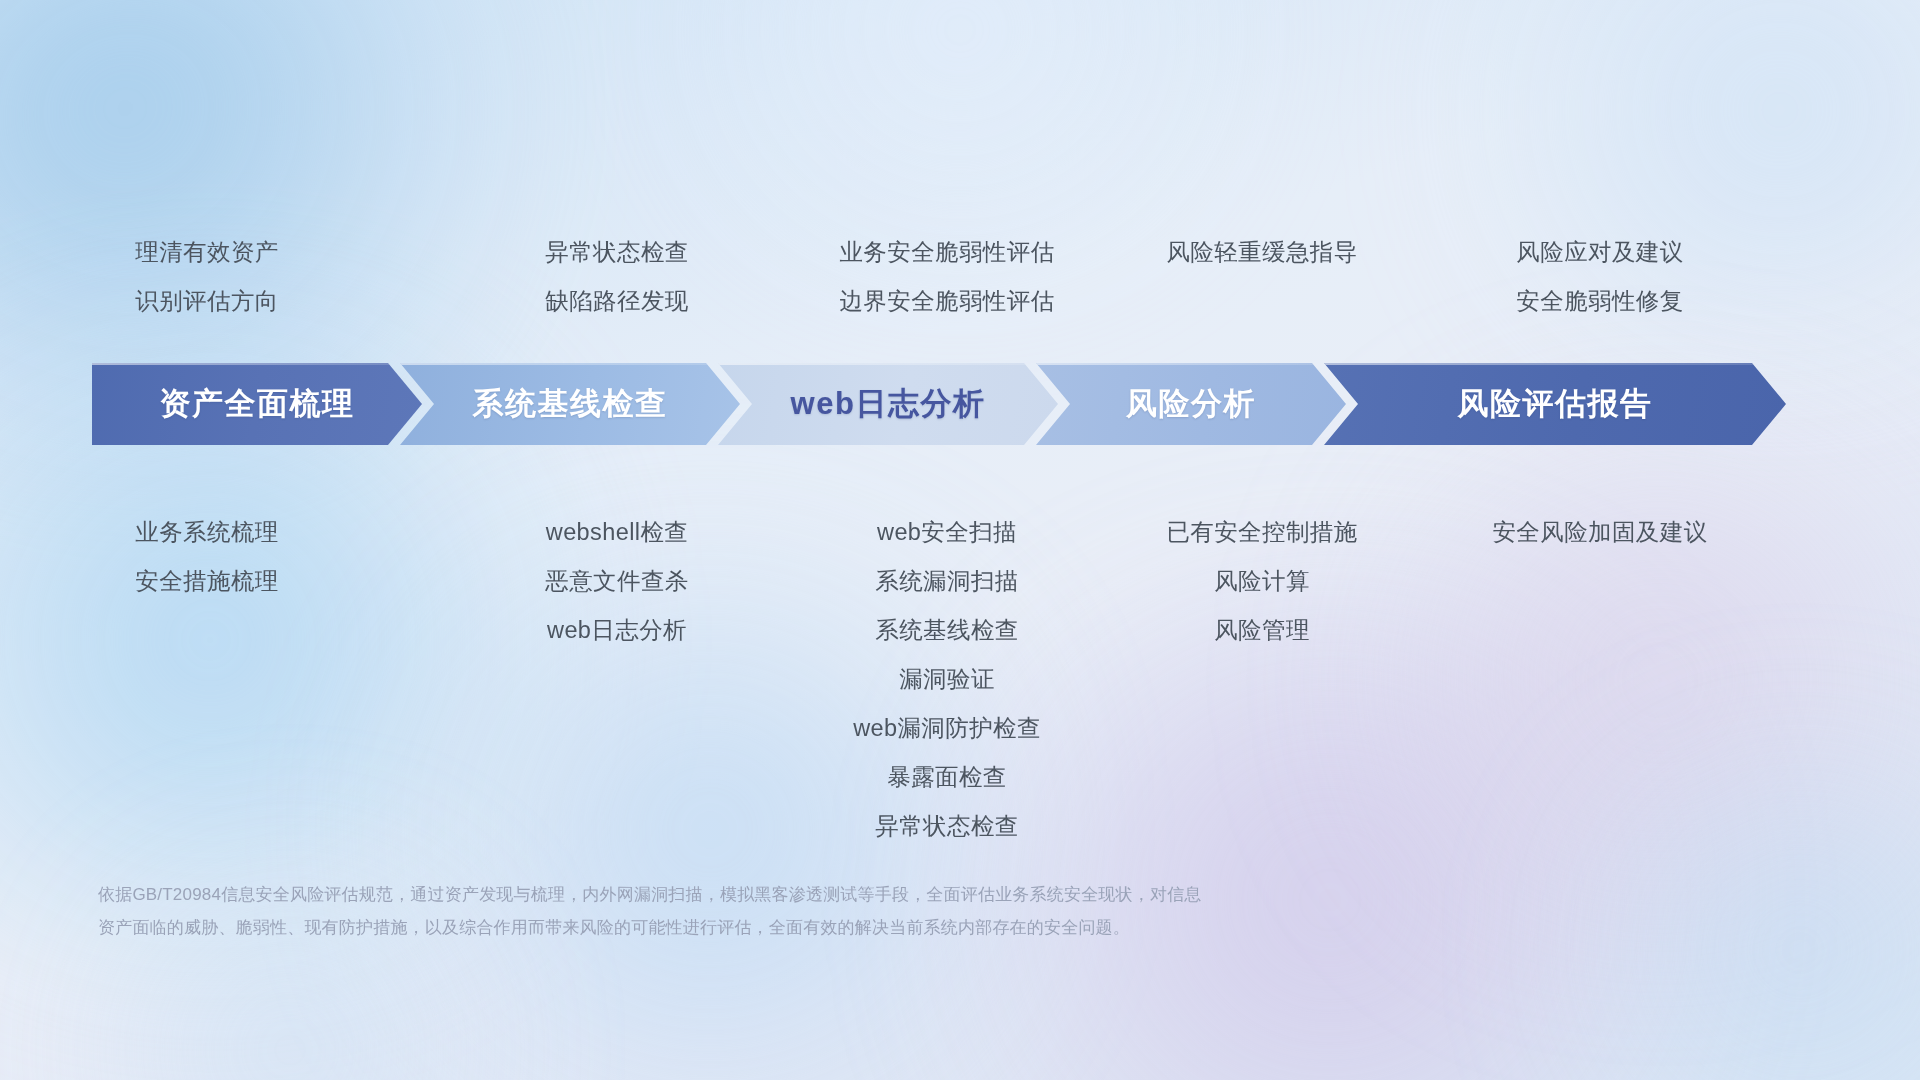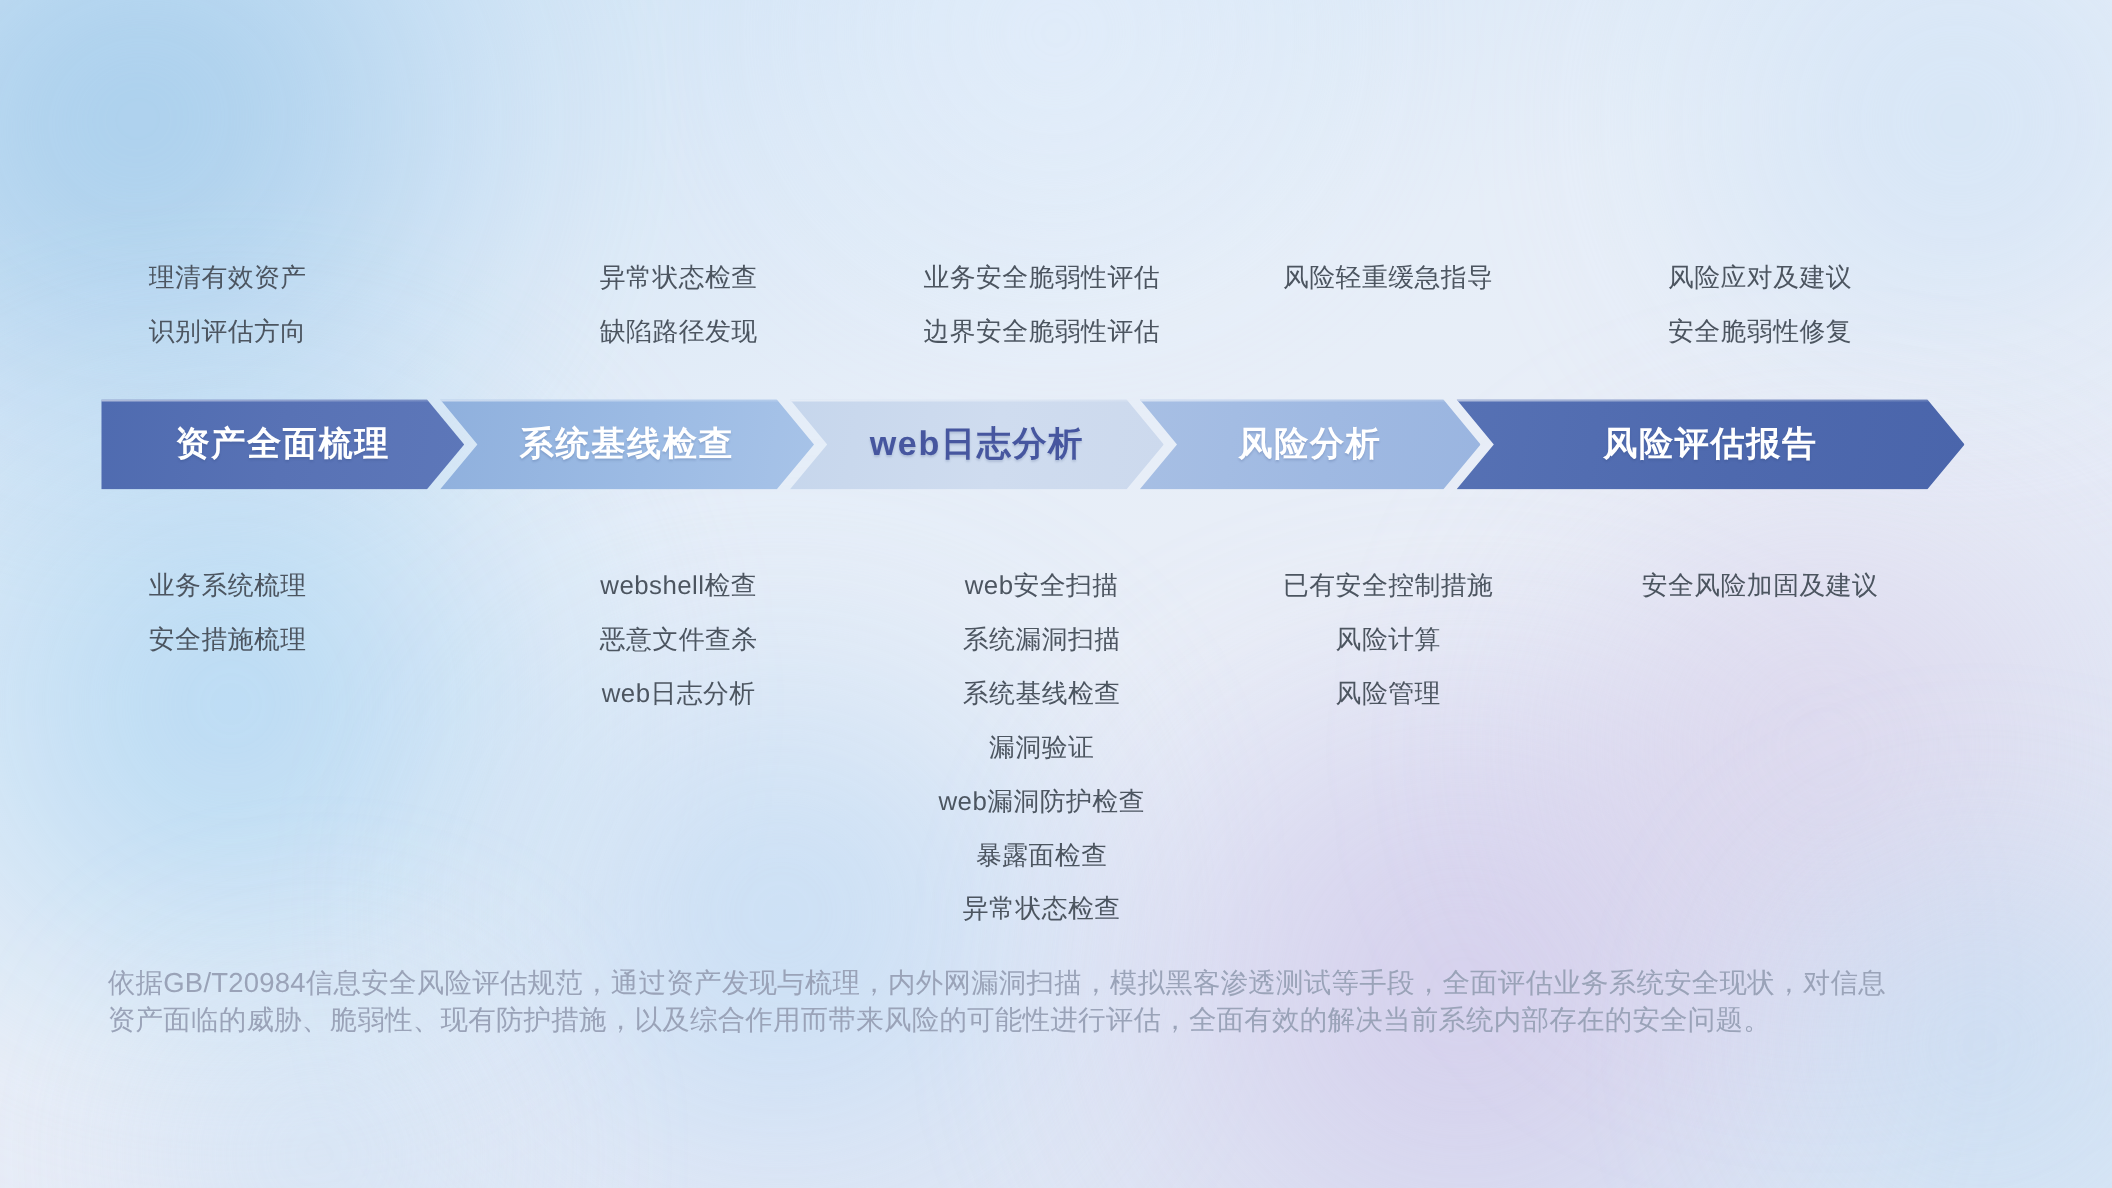--- a/index.html
+++ b/index.html
@@ -106,21 +106,21 @@
     z-index: 1;
   }
 
   
   #footer {
     position: absolute;
     left: 98px;
     top: 878px;
     width: 1640px;
     color: #9aa3b8;
-    font-size: 25px;
+    font-size: 17px;
     line-height: 33px;
     letter-spacing: .2px;
   }
   #footer .fline { white-space: nowrap; }
 </style>
 </head>
 <body>
 
 <div id="stage">
   <div class="blob b1"></div>

